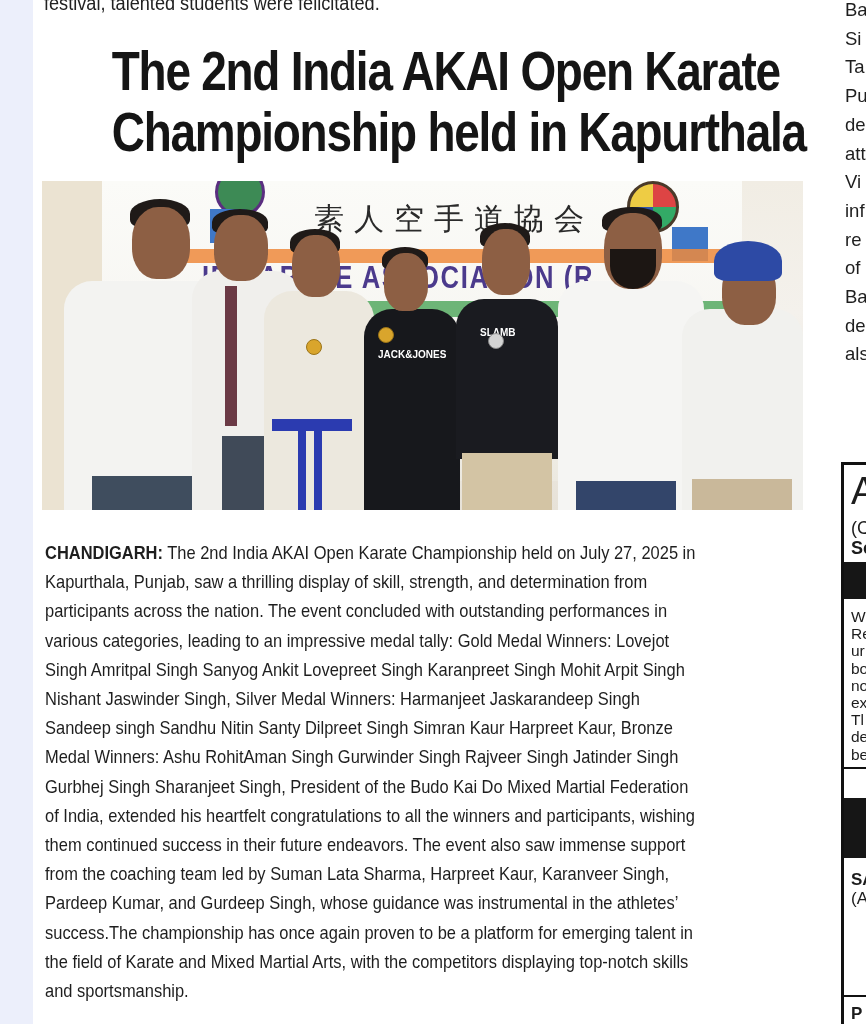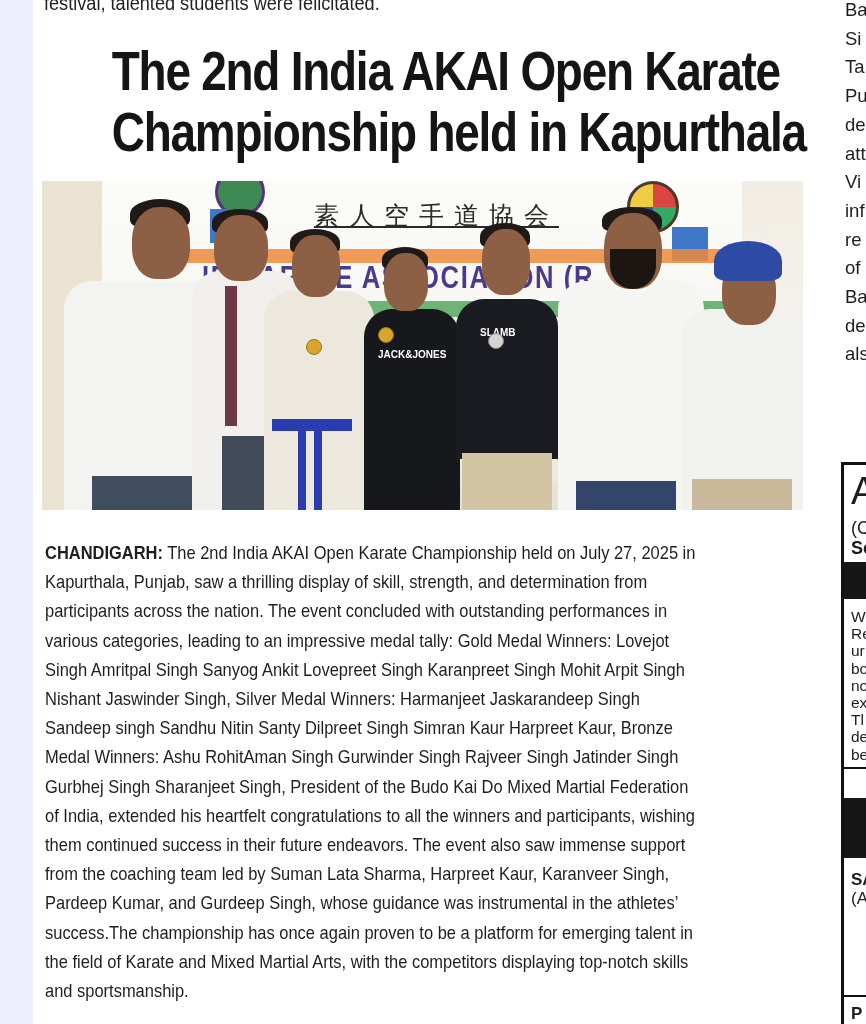--- a/index.html
+++ b/index.html
@@ -35,22 +35,22 @@
     position: absolute; left: 42px; top: 181px; width: 761px; height: 329px;
     overflow: hidden;
     background: linear-gradient(180deg, #f1ede4 0%, #f4f1ec 40%, #e7e2d8 100%);
   }
   .photo .wall-left { position: absolute; left: 0; top: 0; width: 60px; height: 329px; background: #ebe3d2; }
   .photo .banner {
     position: absolute; left: 60px; top: 0; width: 640px; height: 300px;
     background: linear-gradient(180deg, #fbfbf8 0%, #f6f5f1 60%, #ece9e0 100%);
   }
   .photo .kanji {
-    position: absolute; left: 272px; top: 18px; font-size: 25px; letter-spacing: 10px;
-    color: #2a2a2a; font-family: "DejaVu Sans", sans-serif; text-decoration: underline;
+    position: absolute; left: 272px; top: 18px; font-size: 30px; letter-spacing: 10px;
+    color: #2a2a2a; font-family: "DejaVu Sans", sans-serif;
   }
   .photo .orange-stripe { position: absolute; left: 130px; top: 68px; width: 580px; height: 14px; background: #ee8a3c; opacity: 0.85; }
   .photo .banner-text {
     position: absolute; left: 160px; top: 78px; font-size: 32px; font-weight: bold;
     color: #4b3a8c; letter-spacing: 2px; white-space: nowrap;
     transform: scaleX(0.8); transform-origin: left top;
   }
   .photo .green-stripe { position: absolute; left: 130px; top: 120px; width: 580px; height: 16px; background: #4aa457; opacity: 0.8; }
   .photo .logo-left { position: absolute; left: 173px; top: -14px; width: 44px; height: 44px; border-radius: 50%; background: #3d8a55; border: 3px solid #5a2e80; }
   .photo .logo-right { position: absolute; left: 585px; top: 0px; width: 46px; height: 46px; border-radius: 50%; background: conic-gradient(#d44 0 25%, #3a6 25% 50%, #35a 50% 75%, #ec4 75% 100%); border: 3px solid #4a3a2a; }

